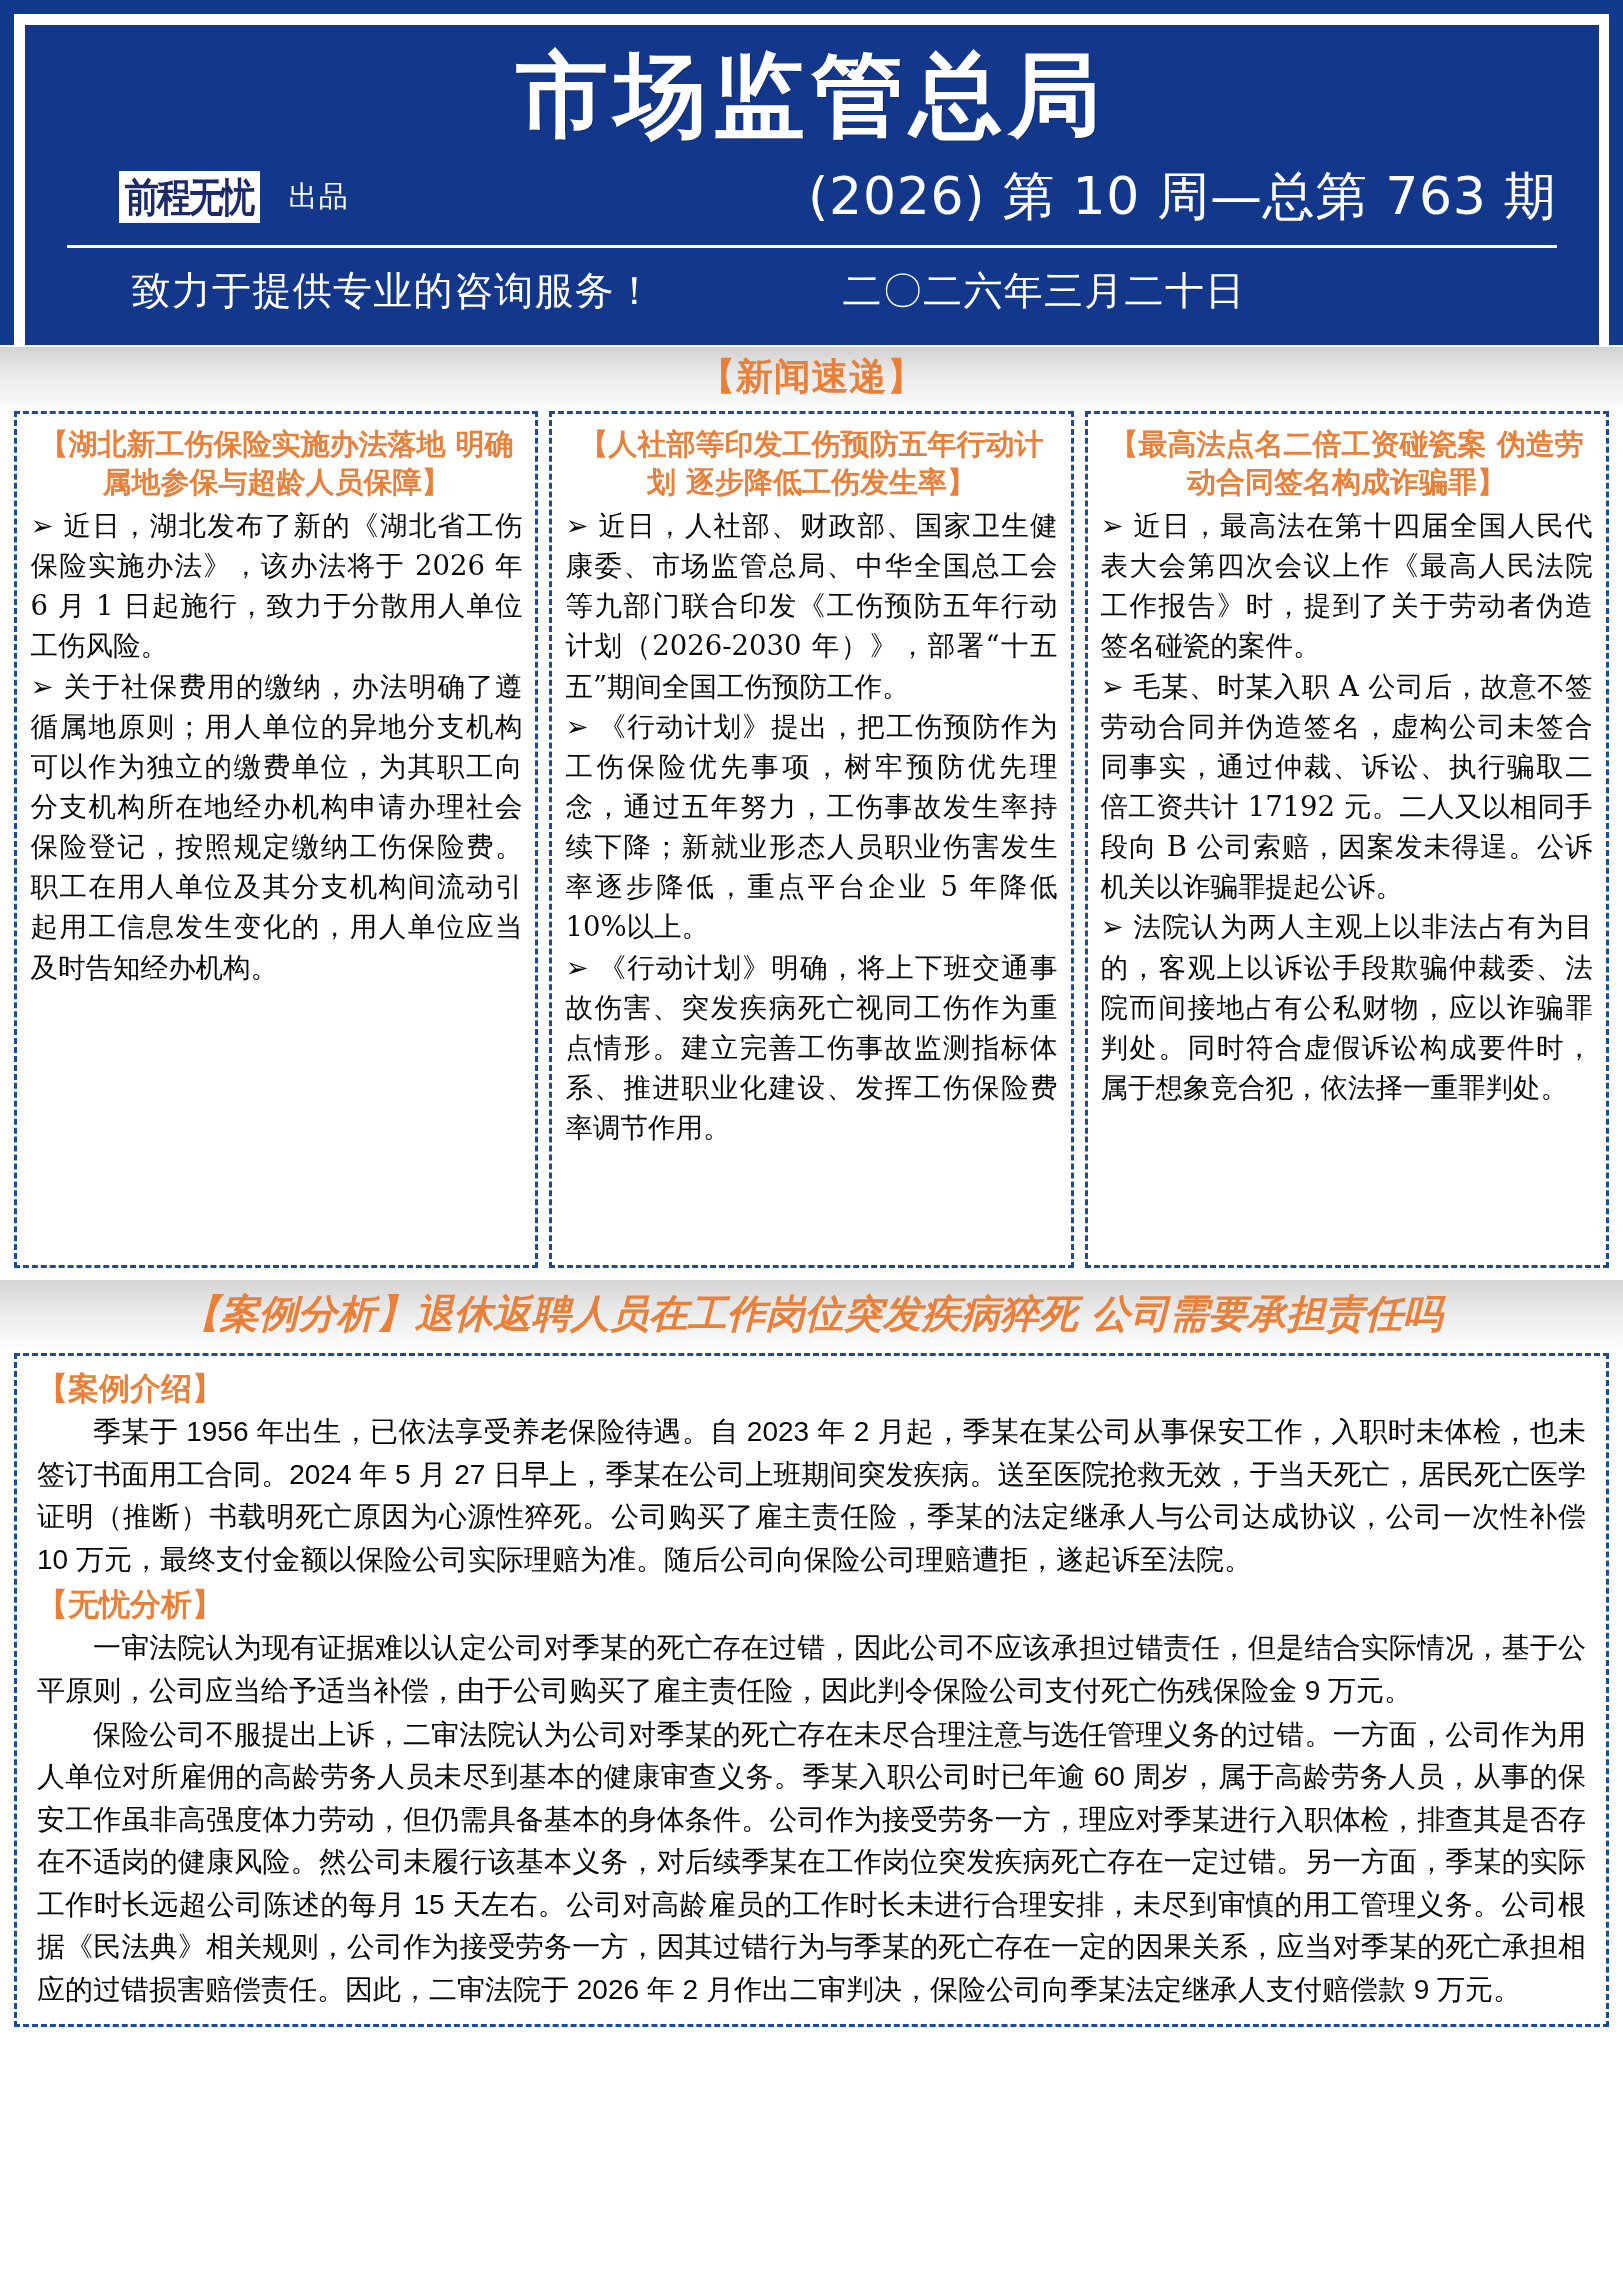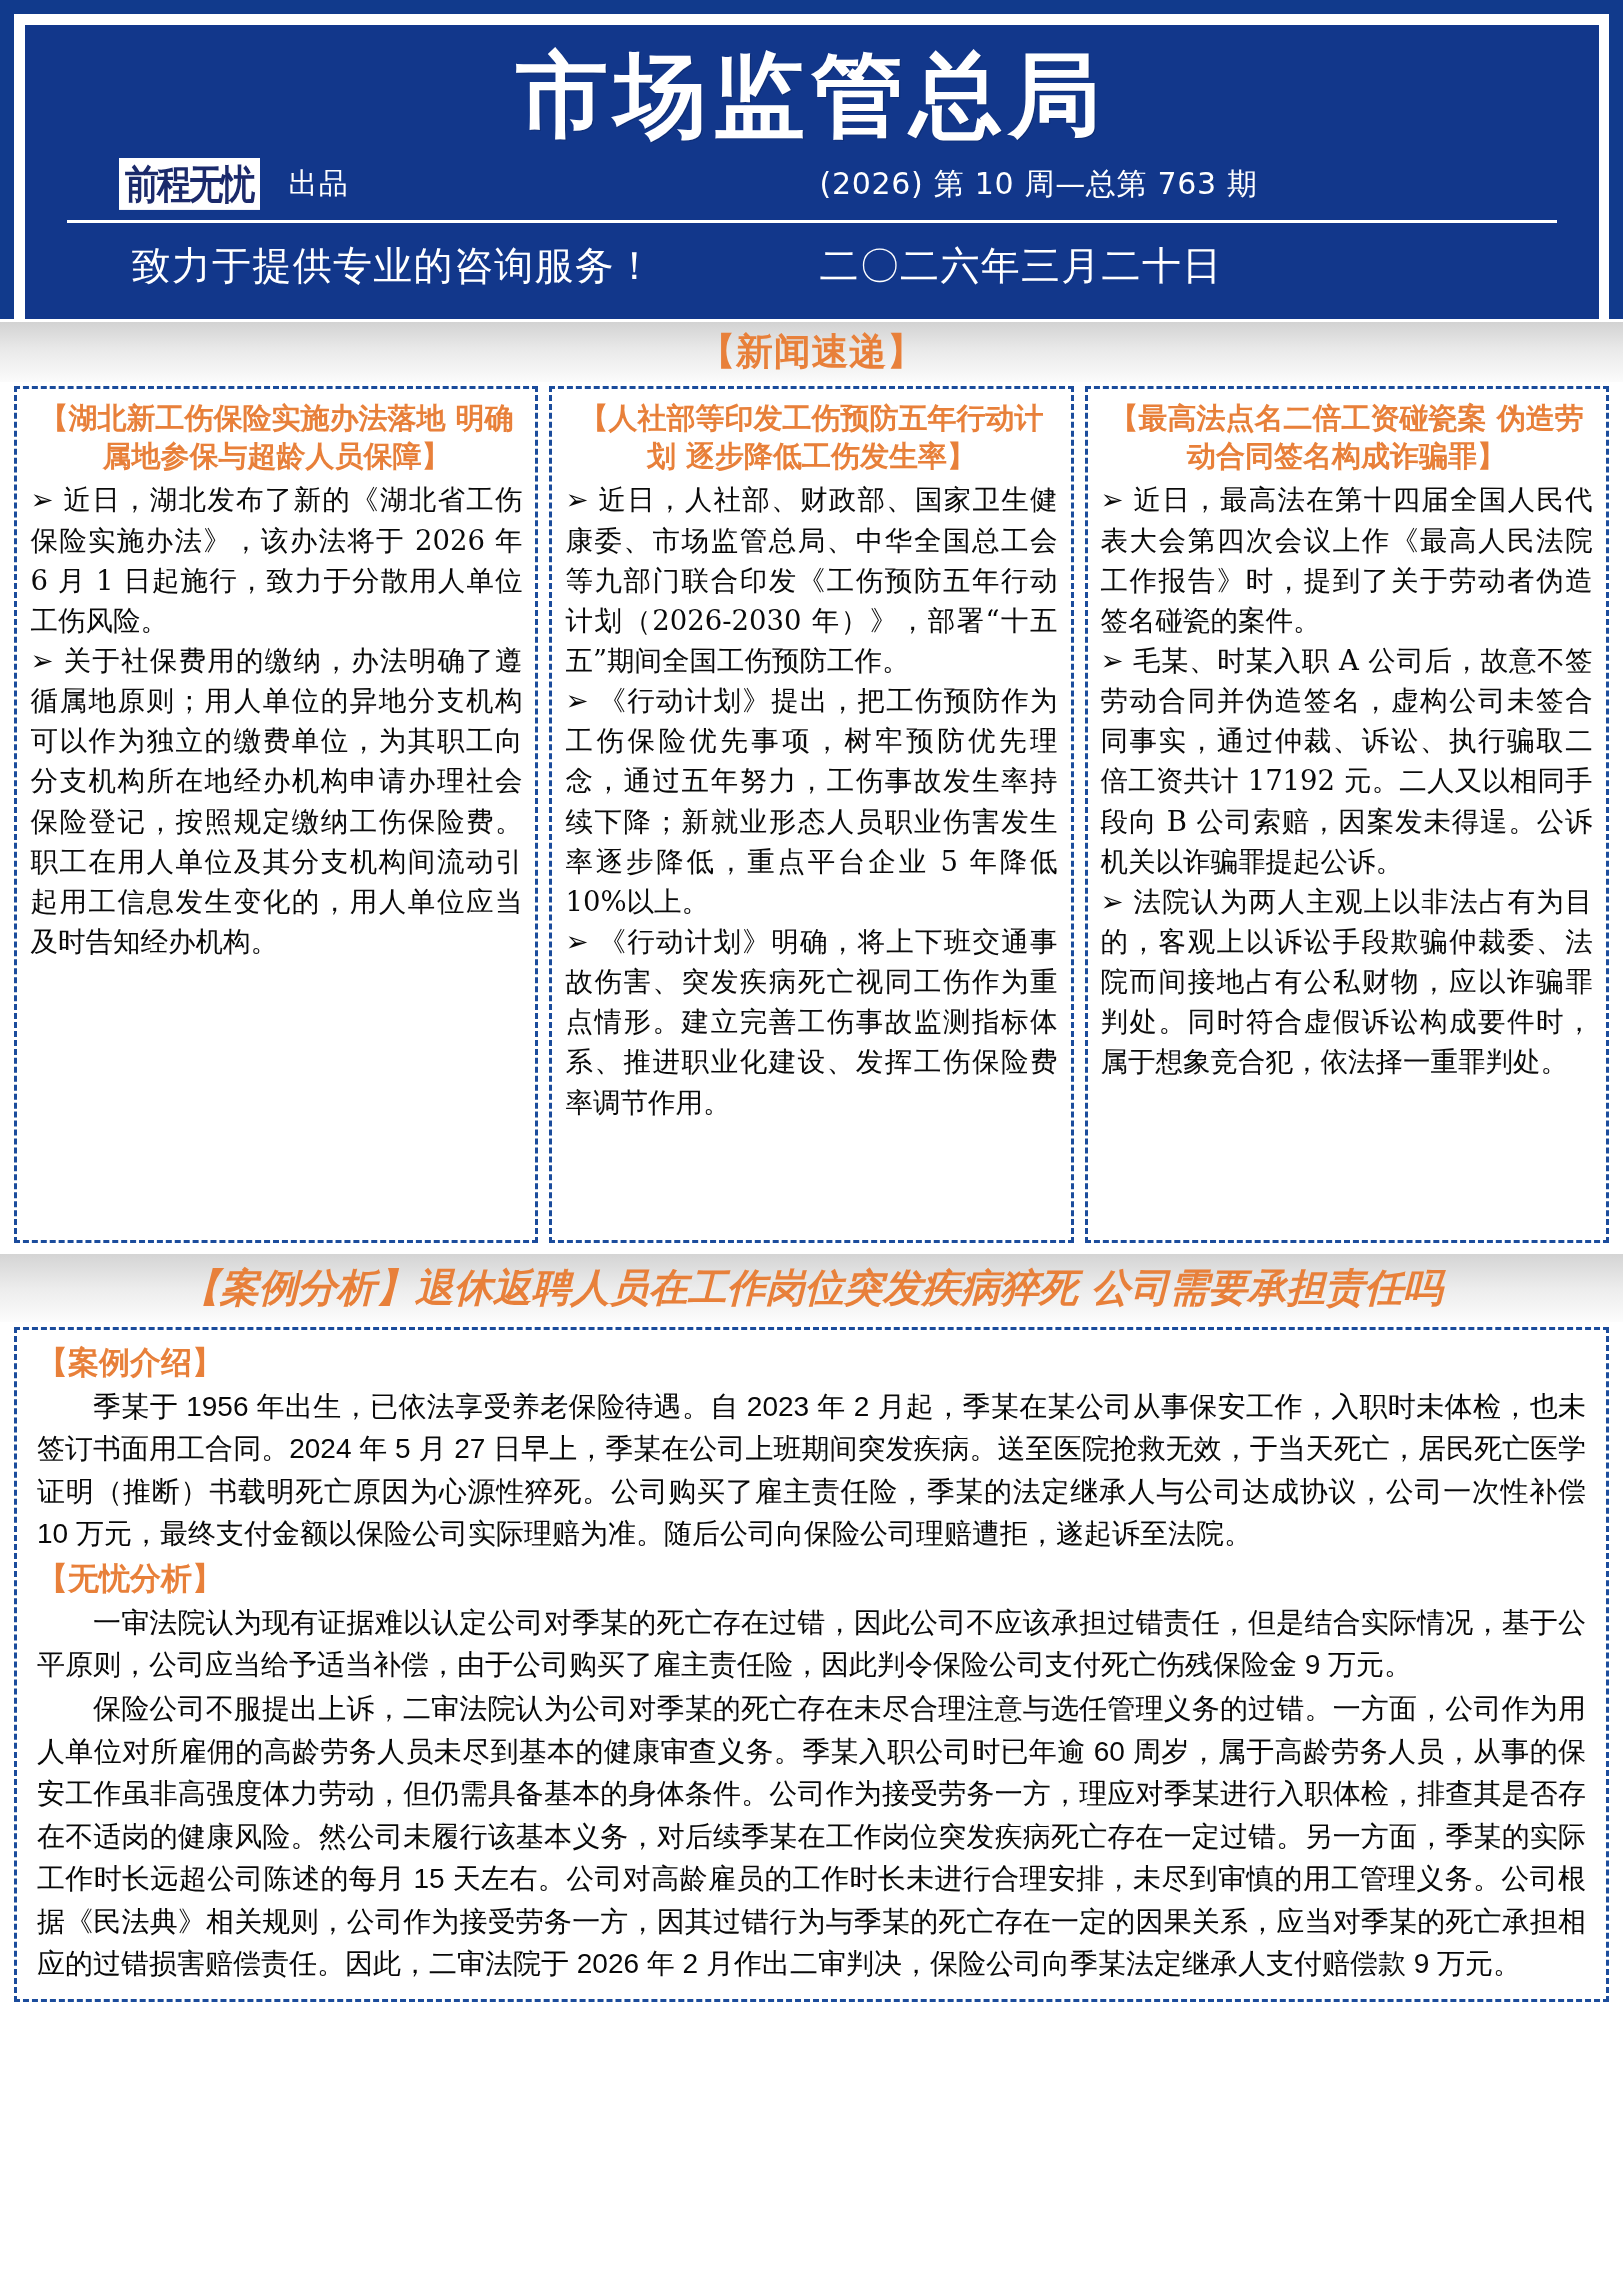--- a/index.html
+++ b/index.html
@@ -73,35 +73,36 @@
   }
   .brand-produced {
     font-family: "DejaVu Sans", "Liberation Sans", sans-serif;
     font-size: 29px;
     color: #ffffff;
     margin-left: 29px;
     letter-spacing: 1.3px;
   }
   .mast-issue {
     font-family: "DejaVu Sans", "Liberation Sans", sans-serif;
-    font-size: 30px;
+    font-size: 52px;
     color: #ffffff;
     letter-spacing: 0.7px;
     white-space: nowrap;
   }
   .mast-rule {
     height: 3.3px;
     background: #ffffff;
     margin: 3.9px 0 0 0;
   }
   .mast-row3 {
     display: flex;
     align-items: center;
     padding-top: 15.7px;
     padding-bottom: 6.5px;
+    gap: 23px;
   }
   .mast-slogan {
     font-family: "DejaVu Sans", "Liberation Sans", sans-serif;
     font-size: 39px;
     color: #ffffff;
     width: 753px;
     padding-left: 65px;
     box-sizing: border-box;
     letter-spacing: 1.3px;
   }

